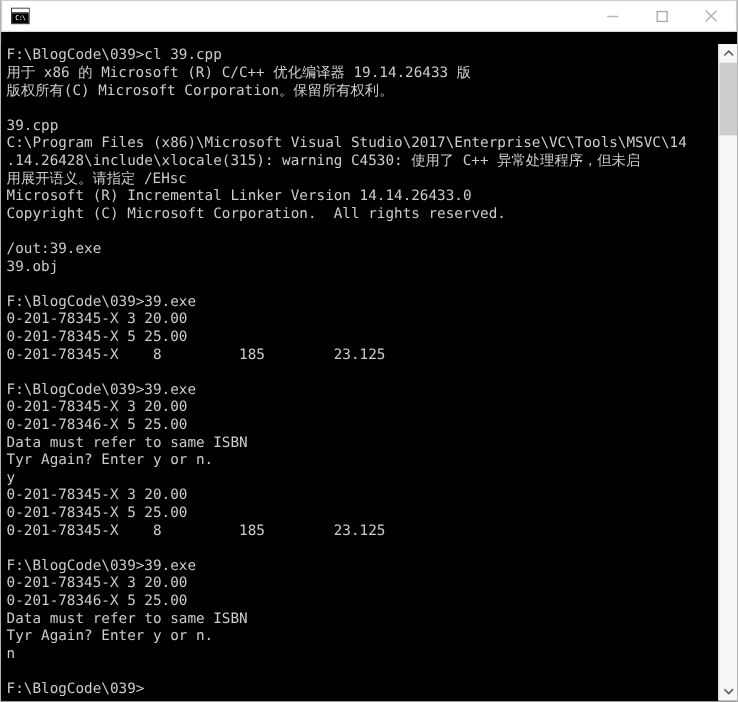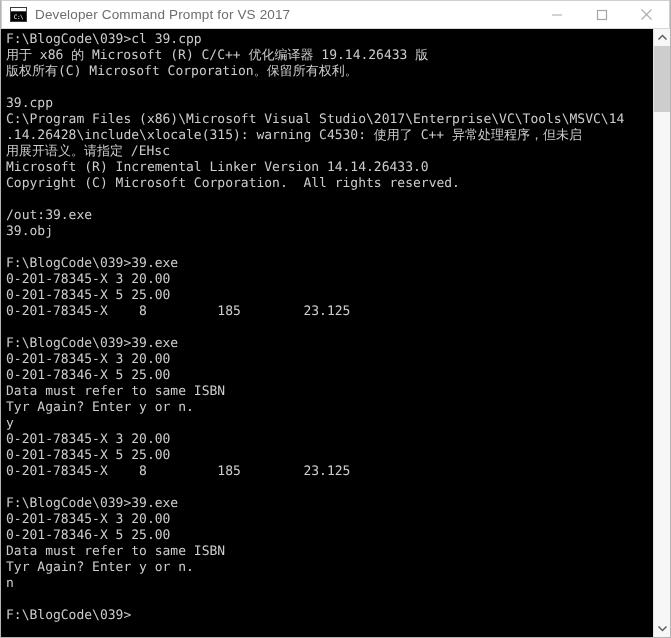--- a/index.html
+++ b/index.html
@@ -90,20 +90,21 @@
   .win-btn svg { display: block; }
 
   
   #body-area {
     flex: 1 1 auto;
     display: flex;
     flex-direction: row;
     background: #000000;
     overflow: hidden;
     position: relative;
+    margin-top: 11px;
   }
   #console {
     flex: 1 1 auto;
     background: #000000;
     color: #cccccc;
     font-family: "DejaVu Sans Mono", monospace;
     font-size: 13px;
     line-height: 16px;
     padding: 3px 0 0 5px;
     box-sizing: border-box;
@@ -156,21 +157,20 @@
 </head>
 <body>
 
 <div id="window">
 
   <div id="titlebar">
     <div id="app-icon">
       <div class="icon-titlestrip"></div>
       <div class="icon-screen">C:\</div>
     </div>
-    <div id="titlebar-text">Developer Command Prompt for VS 2017</div>
     <div id="titlebar-spacer"></div>
 
     <div class="win-btn">
       <svg width="12" height="12" viewBox="0 0 12 12">
         <line x1="1" y1="6" x2="11" y2="6" stroke="#b6b6b6" stroke-width="1.2"></line>
       </svg>
     </div>
     <div class="win-btn">
       <svg width="12" height="12" viewBox="0 0 12 12">
         <rect x="1.5" y="1.5" width="9" height="9" fill="none" stroke="#a6a6a6" stroke-width="1.2"></rect>

